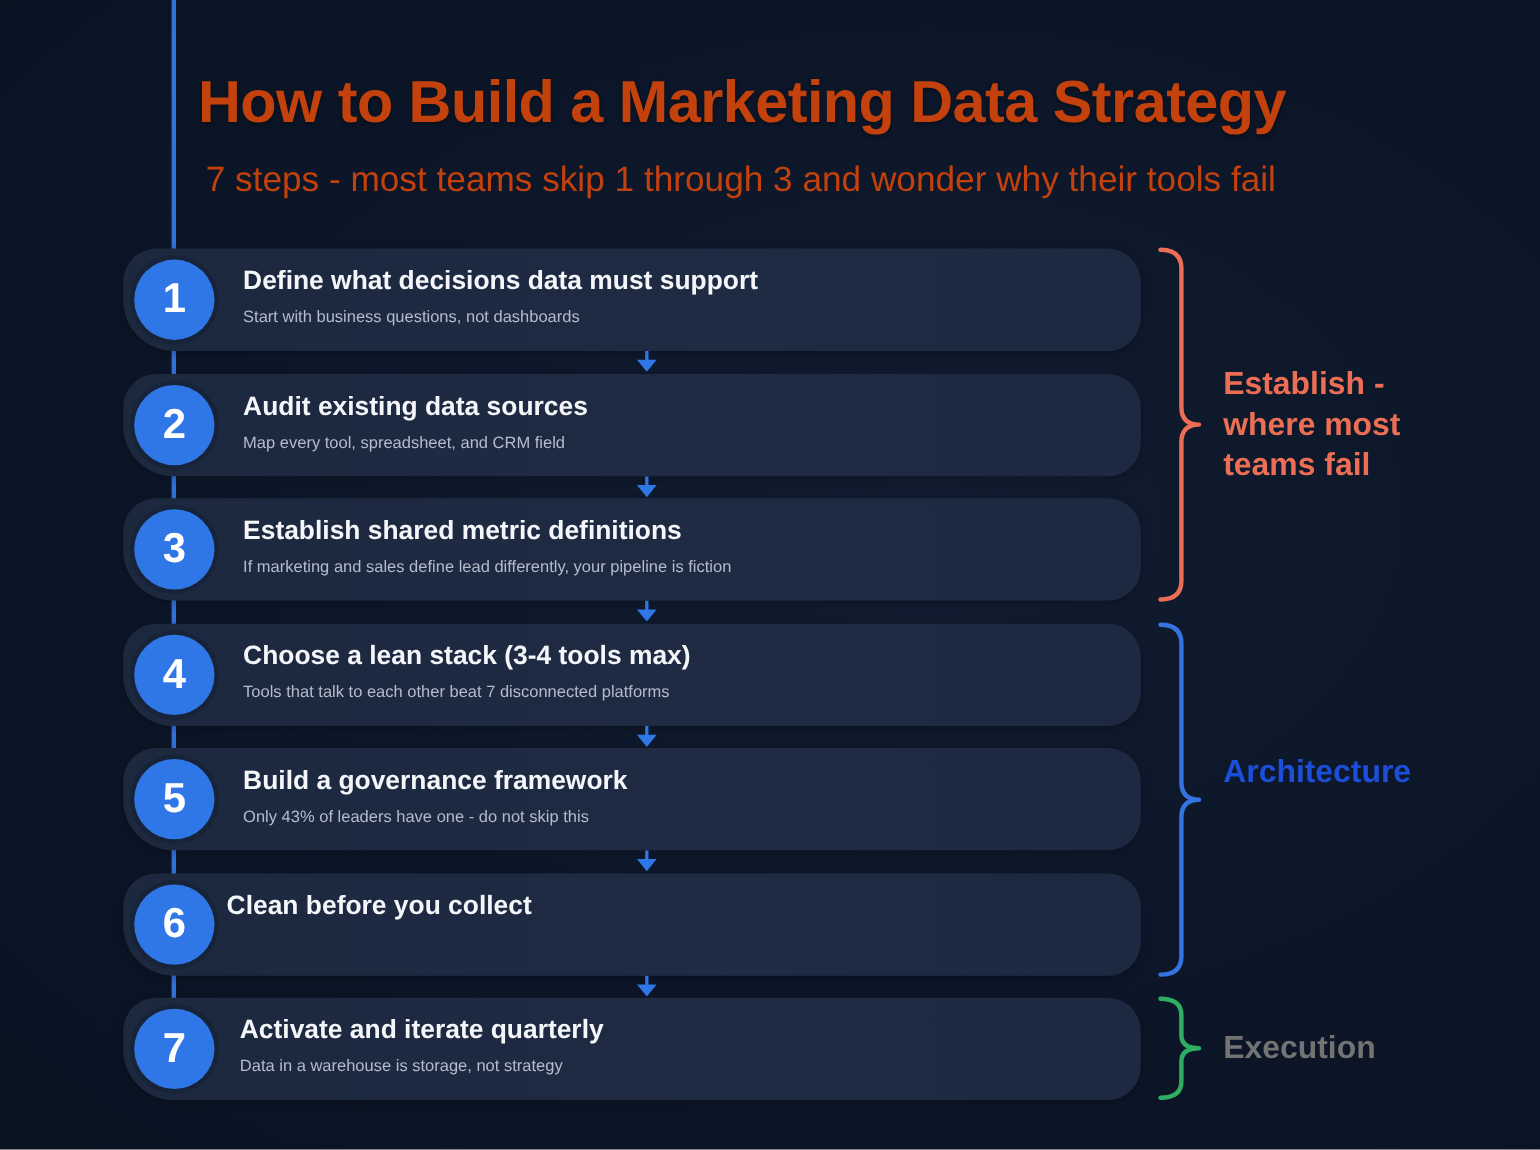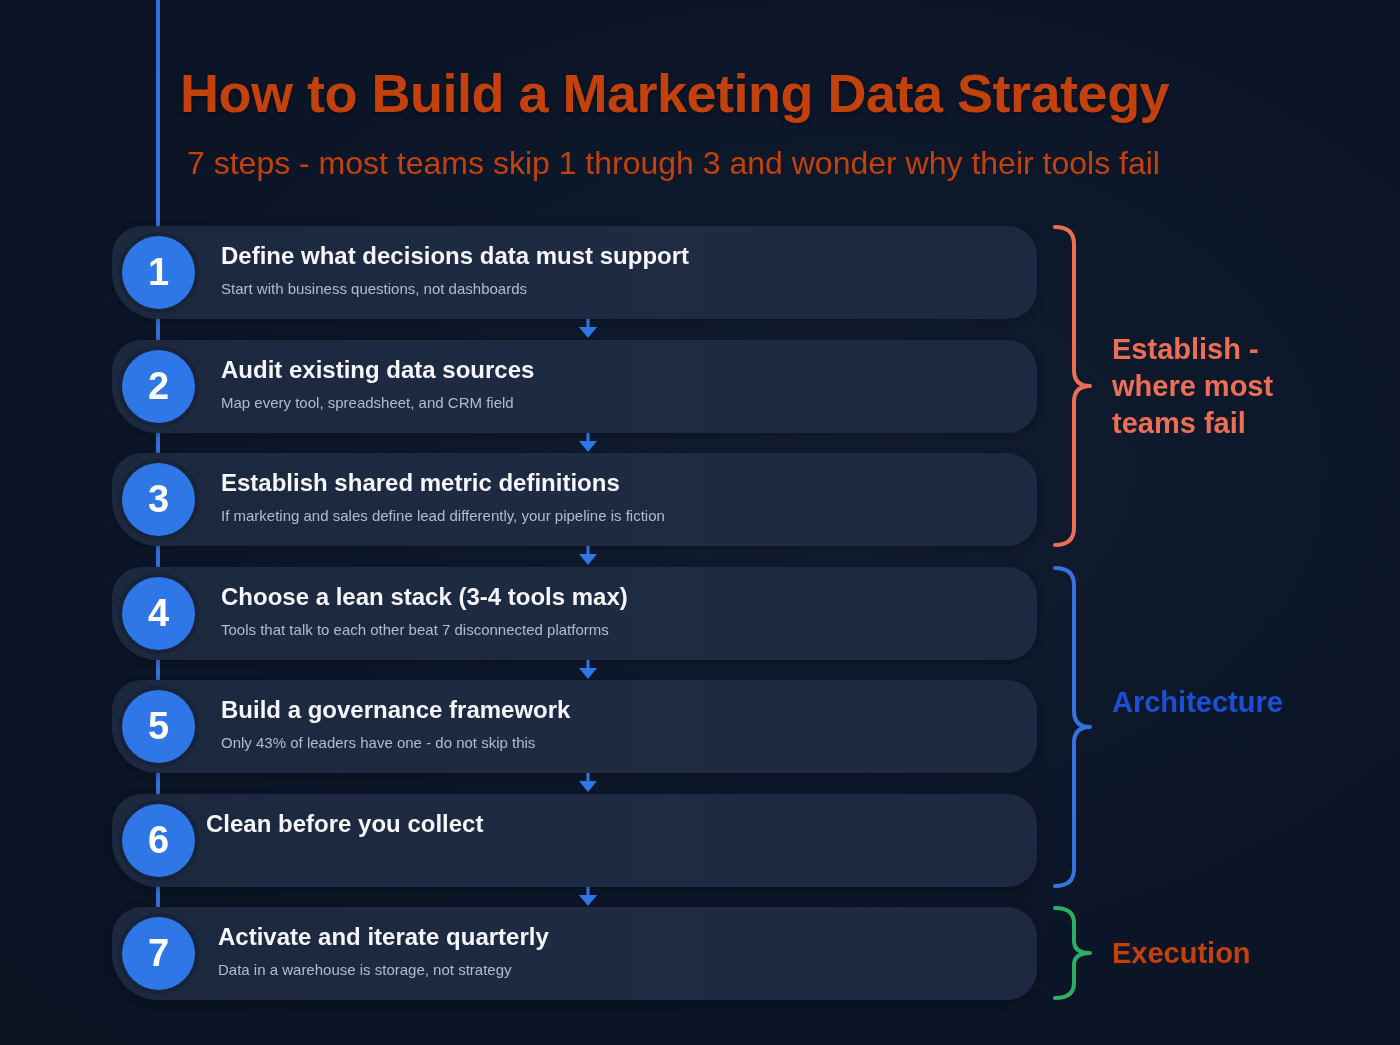--- a/index.html
+++ b/index.html
@@ -163,13 +163,13 @@
 </div>
 
 <svg class="brace" style="top:565px;" width="50" height="324" viewBox="0 0 50 324">
   <path d="M5,3 Q24,3 24,20 L24,146 Q24,162 40,162 Q24,162 24,178 L24,304 Q24,321 5,321" fill="none" stroke="#3473e0" stroke-width="4" stroke-linecap="round" stroke-linejoin="round"></path>
 </svg>
 <div class="group-label" style="top:684px; color:#1d4ed8;">Architecture</div>
 
 <svg class="brace" style="top:905px;" width="50" height="96" viewBox="0 0 50 96">
   <path d="M5,3 Q24,3 24,18 L24,36 Q24,48 40,48 Q24,48 24,60 L24,78 Q24,93 5,93" fill="none" stroke="#2fae63" stroke-width="4" stroke-linecap="round" stroke-linejoin="round"></path>
 </svg>
-<div class="group-label" style="top:935px; color:#c2410c;">Execution</div>
+<div class="group-label" style="top:935px; color:#737373;">Execution</div>
 
 </body></html>

